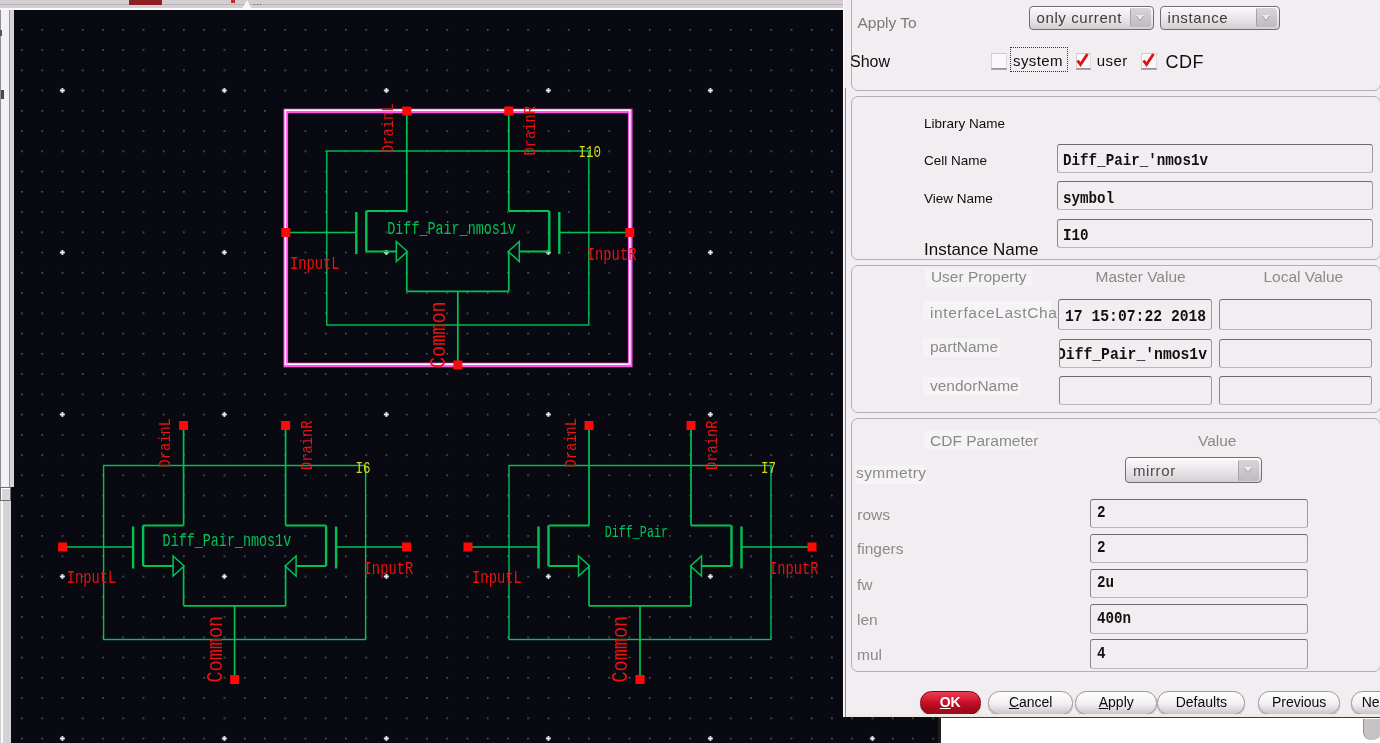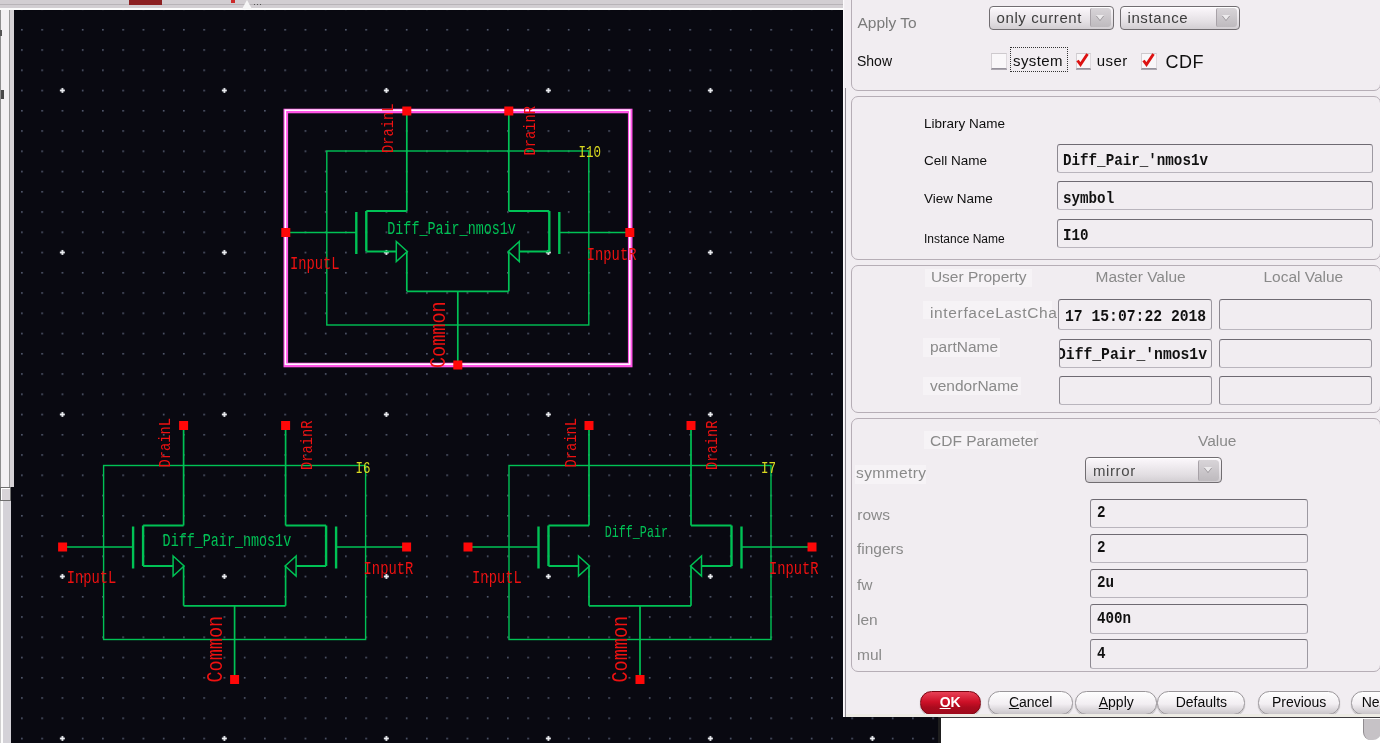--- a/index.html
+++ b/index.html
@@ -6,21 +6,21 @@
 body{width:1380px;height:743px;overflow:hidden;position:relative;background:#090911;font-family:"Liberation Sans",sans-serif;}
 .abs{position:absolute;}
 
 #dlg{position:absolute;left:846px;top:0;width:534px;height:717px;background:#f1edf1;overflow:hidden;}
 .gbox{position:absolute;border:1px solid #b6aeb6;border-radius:7px;background:#f1edf1;}
 .lbl{position:absolute;font-size:15.5px;color:#8a8a8a;white-space:nowrap;}
 .chip{position:absolute;background:#f6f3f6;}
 .blbl{position:absolute;font-size:13px;color:#0f0f0f;white-space:nowrap;}
 .fld{position:absolute;background:#f1edf1;border-radius:3px;border:1px solid;border-color:#6e6a72 #9d99a1 #b9b5bd #8d8991;overflow:hidden;}
 .fv{position:absolute;font-family:"Liberation Mono",monospace;font-weight:bold;font-size:17px;color:#111;white-space:pre;transform:scaleX(0.836);transform-origin:0 0;}
-.combo{position:absolute;border-radius:4px;border:1px solid #716d71;background:linear-gradient(#fcf8fc,#e2dee2 70%,#d2ced2);box-shadow:inset 0 1px 0 #fff;}
+.combo{position:absolute;border-radius:4px;border:1px solid #716d71;background:linear-gradient(#fcf8fc,#e2dee2 70%,#d2ced2);box-shadow:inset 0 1px 0 #fff;margin-left:40px;}
 .combo .ct{position:absolute;left:7px;top:2px;font-size:15px;letter-spacing:0.6px;color:#3c3c3c;white-space:nowrap;}
 .cbtn{position:absolute;right:1.5px;top:1.5px;bottom:1.5px;width:20px;border-radius:2px 3.5px 3.5px 2px;background:linear-gradient(#d8d4d8,#bebabe);border-left:1px solid #a8a2a8;}
 .cbtn:after{content:"";position:absolute;left:5px;top:7px;width:0;height:0;border-left:4.5px solid transparent;border-right:4.5px solid transparent;border-top:5.5px solid #eceaec;filter:drop-shadow(0 1px 0 #908c90);}
 .chk{position:absolute;width:13.5px;height:13.5px;background:#f9f7f9;border:1px solid;border-color:#cdc9cd #dedade #96929c #d4d0d4;box-shadow:0 1px 0 #aaa6ae;}
 .btn{position:absolute;top:691px;height:22px;border-radius:11.5px;border:1px solid #9a969a;background:linear-gradient(#fefefe,#f2eef2 55%,#ddd9dd 78%,#c9c5c9);font-size:14px;color:#0a0a0a;text-align:center;line-height:21px;box-shadow:0 1px 1px rgba(90,90,90,.4);}
 </style>
 </head>
 <body>
 
 <div class="abs" style="left:0;top:0;width:848px;height:10px;background:#d2ced2;"></div>
@@ -110,21 +110,21 @@
   <div class="gbox" style="left:4.5px;top:-8px;width:528px;height:96.8px;"></div>
   <div class="lbl" style="left:11.5px;top:13.5px;color:#7a7a7a;">Apply To</div>
   <div class="combo" style="left:142.5px;top:5.5px;width:123px;height:22px;">
       <span class="ct">only current</span>
       <span class="cbtn"></span>
     </div>
   <div class="combo" style="left:273.5px;top:5.5px;width:98px;height:22px;padding-left:20px;">
       <span class="ct">instance</span>
       <span class="cbtn"></span>
     </div>
-  <div class="blbl" style="left:11px;top:52.5px;font-size:14px;">Show</div>
+  <div class="blbl" style="left:4px;top:52.5px;font-size:16px;">Show</div>
   <div class="chk" style="left:145.3px;top:53px;"></div>
   <div class="abs" style="left:164px;top:46.5px;width:56px;height:23px;border:1.2px dotted #333;"></div>
   <div class="blbl" style="left:167px;top:52px;font-size:15px;letter-spacing:0.4px;">system</div>
   <div class="chk" style="left:229.7px;top:53.3px;"></div>
   <svg class="abs" style="left:230.2px;top:52px;" width="16" height="16" viewBox="0 0 16 16">
       <path d="M1.5 8.5 L4.5 12.5 L11.5 2" stroke="#dd1212" stroke-width="2.9" fill="none"></path>
     </svg>
   <div class="blbl" style="left:250.8px;top:52px;font-size:15px;letter-spacing:0.4px;">user</div>
   <div class="chk" style="left:295.1px;top:53.3px;"></div>
   <svg class="abs" style="left:295.6px;top:52px;" width="16" height="16" viewBox="0 0 16 16">
@@ -135,21 +135,21 @@
   <div class="gbox" style="left:4.5px;top:95.5px;width:528px;height:162px;"></div>
   <div class="blbl" style="left:78px;top:115.8px;font-size:13.5px;">Library Name</div>
   <div class="blbl" style="left:78px;top:153px;font-size:13.5px;">Cell Name</div>
   <div class="fld" style="left:211px;top:144px;width:313.5px;height:27px;">
       <span class="fv" style="left:5px;top:6.3px;">Diff_Pair_'nmos1v</span>
     </div>
   <div class="blbl" style="left:78px;top:190.5px;font-size:13.5px;">View Name</div>
   <div class="fld" style="left:211px;top:181.3px;width:313.5px;height:27px;">
       <span class="fv" style="left:5px;top:6.3px;">symbol</span>
     </div>
-  <div class="blbl" style="left:78px;top:232px;font-size:12px;">Instance Name</div>
+  <div class="blbl" style="left:78px;top:240px;font-size:17px;">Instance Name</div>
   <div class="fld" style="left:211px;top:218.7px;width:313.5px;height:27px;">
       <span class="fv" style="left:5px;top:6.3px;">I10</span>
     </div>
 
   <div class="gbox" style="left:4.5px;top:265px;width:528px;height:146px;"></div>
   <div class="chip" style="left:79.3px;top:268.8px;width:106.4px;height:18.2px;"></div>
   <div class="chip" style="left:76.8px;top:300.9px;width:129.5px;height:18.2px;"></div>
   <div class="chip" style="left:77.1px;top:338px;width:76.7px;height:18.9px;"></div>
   <div class="chip" style="left:77.1px;top:376.5px;width:97.7px;height:18.9px;"></div>
   <div class="lbl" style="left:84.9px;top:268.4px;">User Property</div>

